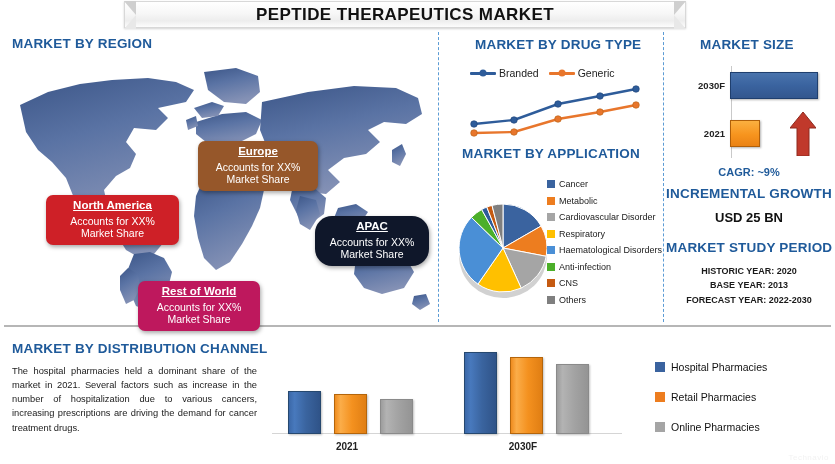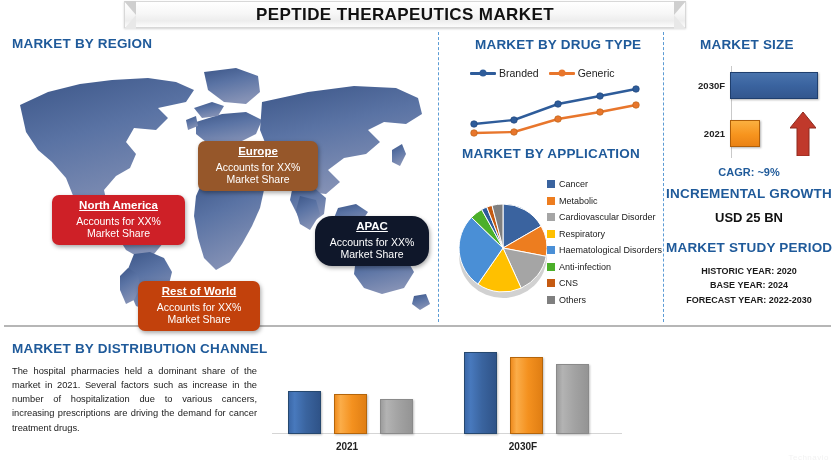--- a/index.html
+++ b/index.html
@@ -64,24 +64,24 @@
     text-align: center; padding: 4px 8px 6px;
     box-shadow: 1px 2px 4px rgba(0,0,0,.35);
     line-height: 1.18;
   }
   .region-card .rc-title {
     font-size: 11.5px; font-weight: bold; text-decoration: underline;
     display:block; margin-bottom: 2px;
   }
   .region-card .rc-l1, .region-card .rc-l2 { font-size: 10.5px; display:block; }
 
-  #card-na   { left: 44px;  top: 137px; width: 133px; background:#CE2027; }
+  #card-na   { left: 38px;  top: 137px; width: 133px; background:#CE2027; }
   #card-eu   { left: 190px; top: 83px;  width: 120px; background:#96572A; }
   #card-apac { left: 307px; top: 158px; width: 114px; background:#0f172a;border-radius:17px; }
-  #card-row  { left: 130px; top: 223px; width: 122px; background:#c2410c; }
+  #card-row  { left: 130px; top: 223px; width: 122px; background:#be185d; }
 
   
   .legend-line { position: absolute; display:flex; align-items:center; gap: 4px; }
   .legend-line .ll-item { display:flex; align-items:center; gap:3px; font-size:10.5px; color:#222; }
   .ll-swatch { position:relative; width:26px; height:3px; border-radius:1px; }
   .ll-swatch::after {
     content:""; position:absolute; left:50%; top:50%; transform:translate(-50%,-50%);
     width:7px; height:7px; border-radius:50%;
   }
   .ll-b { background:#2E5C9A; }
@@ -332,21 +332,21 @@
   <div class="center-txt" style="left:666px; top:166px; width:166px; font-size:11px; font-weight:bold; color:#1F5A9A;">CAGR:  ~9%</div>
 
   <div class="center-txt sect-title" style="left:666px; top:186px; width:166px;">INCREMENTAL GROWTH</div>
 
   <div class="center-txt" style="left:666px; top:210px; width:166px; font-size:13px; font-weight:bold; color:#111;">USD 25 BN</div>
 
   <div class="center-txt sect-title" style="left:666px; top:240px; width:166px;">MARKET STUDY PERIOD</div>
 
   <div class="center-txt" style="left:666px; top:264px; width:166px; font-size:9px; font-weight:bold; color:#1a1a1a; line-height:1.6;">
     <div>HISTORIC YEAR: 2020</div>
-    <div>BASE YEAR: 2024</div>
+    <div>BASE YEAR: 2013</div>
     <div>FORECAST YEAR: 2022-2030</div>
   </div>
 
   <div class="sect-title" style="left:12px; top:341px;">MARKET BY DISTRIBUTION CHANNEL</div>
 
   <div class="dist-para">The hospital pharmacies held a dominant share of the market in 2021. Several factors such as increase in the number of hospitalization due to various cancers, increasing prescriptions are driving the demand for cancer treatment drugs.</div>
 
   <div class="bbc">
     <div class="bbc-base"></div>
 
@@ -355,16 +355,30 @@
     <div class="bbc-bar bb-gray" style="left:108px; height:35px;"></div>
 
     <div class="bbc-bar bb-blue" style="left:192px; height:82px;"></div>
     <div class="bbc-bar bb-orange" style="left:238px; height:77px;"></div>
     <div class="bbc-bar bb-gray" style="left:284px; height:70px;"></div>
 
     <div class="bbc-xlbl" style="left:10px;  width:130px;">2021</div>
     <div class="bbc-xlbl" style="left:186px; width:130px;">2030F</div>
   </div>
 
+  <div class="blegend">
+    <div class="bl-row">
+      <span class="bl-sw" style="background:#3A639F"></span>
+      <span class="bl-lbl">Hospital Pharmacies</span>
+    </div>
+    <div class="bl-row">
+      <span class="bl-sw" style="background:#ED7D1F"></span>
+      <span class="bl-lbl">Retail Pharmacies</span>
+    </div>
+    <div class="bl-row">
+      <span class="bl-sw" style="background:#A5A5A5"></span>
+      <span class="bl-lbl">Online Pharmacies</span>
+    </div>
+  </div>
 
   <div class="watermark">Technavio</div>
 
 </div>
 
 </body></html>

